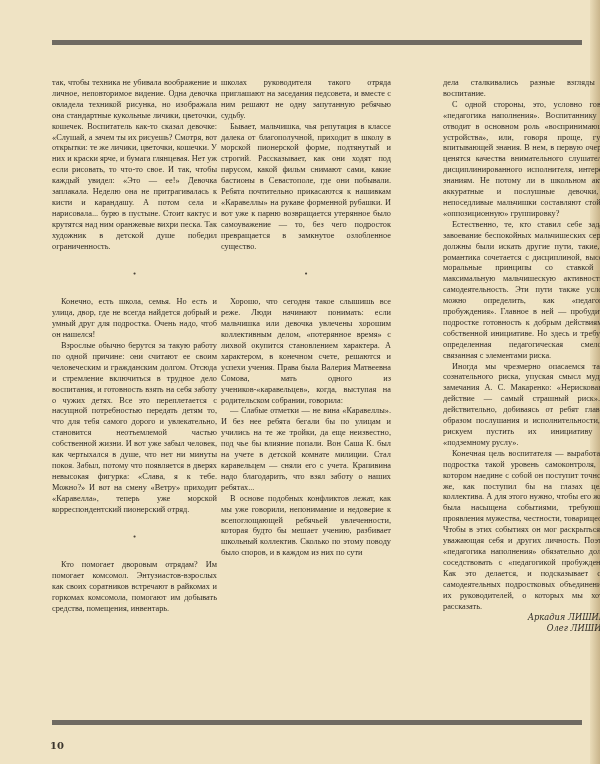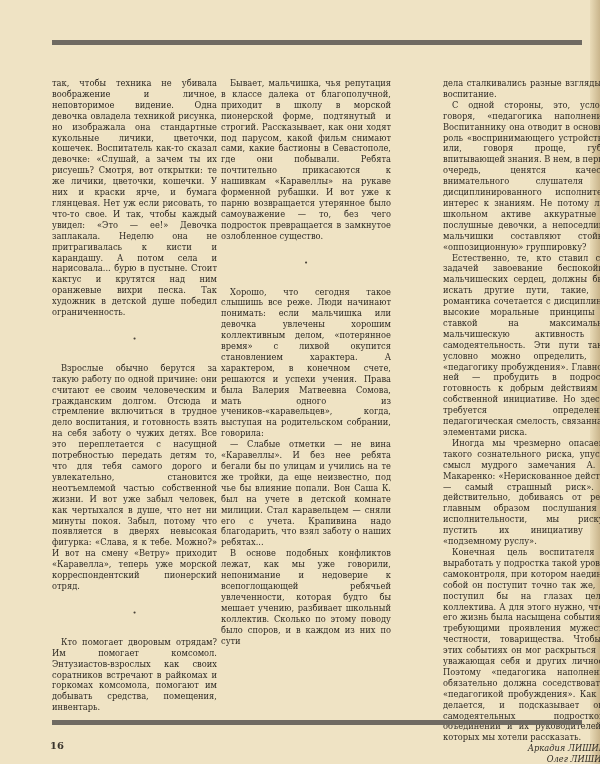--- a/index.html
+++ b/index.html
@@ -25,59 +25,61 @@
     font-size: 10px; font-weight: bold; color: #3a352d;
   }
   .col {
     position: absolute; top: 78px;
     font-size: 8.3px; line-height: 10.9px;
     text-align: justify; hyphens: auto;
   }
   .col1 { left: 52px; width: 165px; }
   .col2 { left: 221px; width: 170px; }
   .col3 { left: 408px; width: 172px; margin-left: 35px; }
-  .col p { margin: 0; text-indent: 9px; }
+  .col p { margin: 0; text-indent: 9px; font-family: Liberation Serif, serif; }
   .col p.noindent { text-indent: 0; }
   .col p.dialog { text-indent: 9px; }
   .sep {
     text-align: center; margin: 16px 0 18px 0; font-size: 7px; color: #4a443a;
   }
   .sig {
     text-align: right; font-style: italic; font-size: 8.3px; line-height: 10.9px;
   }
 </style>
 </head>
 <body>
 
 <div class="page-shade"></div>
 <div class="rule top"></div>
 
 <div class="col col1">
   <p class="noindent">так, чтобы техника не убивала воображение и личное, неповторимое видение. Одна девочка овладела техникой рисунка, но изображала она стандартные кукольные личики, цветочки, кошечек. Воспитатель как-то сказал девочке: «Слушай, а зачем ты их рисуешь? Смотря, вот открытки: те же личики, цветочки, кошечки. У них и краски ярче, и бумага глянцевая. Нет уж если рисовать, то что-то свое. И так, чтобы каждый увидел: «Это — ее!» Девочка заплакала. Неделю она не притрагивалась к кисти и карандашу. А потом села и нарисовала... бурю в пустыне. Стоит кактус и крутятся над ним оранжевые вихри песка. Так художник в детской душе победил ограниченность.</p>
   <div class="sep">•</div>
+  <p>Конечно, есть школа, семья. Но есть и улица, двор, где не всегда найдется добрый и умный друг для подростка. Очень надо, чтоб он нашелся!</p>
   <p>Взрослые обычно берутся за такую работу по одной причине: они считают ее своим человеческим и гражданским долгом. Отсюда и стремление включиться в трудное дело воспитания, и готовность взять на себя заботу о чужих детях. Все это переплетается с насущной потребностью передать детям то, что для тебя самого дорого и увлекательно, становится неотъемлемой частью собственной жизни. И вот уже забыл человек, как чертыхался в душе, что нет ни минуты покоя. Забыл, потому что появляется в дверях невысокая фигурка: «Слава, я к тебе. Можно?» И вот на смену «Ветру» приходит «Каравелла», теперь уже морской корреспондентский пионерский отряд.</p>
   <div class="sep">•</div>
   <p>Кто помогает дворовым отрядам? Им помогает комсомол. Энтузиастов-взрослых как своих соратников встречают в райкомах и горкомах комсомола, помогают им добывать средства, помещения, инвентарь.</p>
 
 </div>
 
 <div class="col col2">
+  <p class="noindent">школах руководителя такого отряда приглашают на заседания педсовета, и вместе с ним решают не одну запутанную ребячью судьбу.</p>
   <p>Бывает, мальчишка, чья репутация в классе далека от благополучной, приходит в школу в морской пионерской форме, подтянутый и строгий. Рассказывает, как они ходят под парусом, какой фильм снимают сами, какие бастионы в Севастополе, где они побывали. Ребята почтительно прикасаются к нашивкам «Каравеллы» на рукаве форменной рубашки. И вот уже к парню возвращается утерянное было самоуважение — то, без чего подросток превращается в замкнутое озлобленное существо.</p>
   <div class="sep">•</div>
   <p>Хорошо, что сегодня такое слышишь все реже. Люди начинают понимать: если мальчишка или девочка увлечены хорошим коллективным делом, «потерянное время» с лихвой окупится становлением характера. А характером, в конечном счете, решаются и успехи учения. Права была Валерия Матвеевна Сомова, мать одного из учеников-«каравельцев», когда, выступая на родительском собрании, говорила:</p>
   <p class="dialog">— Слабые отметки — не вина «Каравеллы». И без нее ребята бегали бы по улицам и учились на те же тройки, да еще неизвестно, под чье бы влияние попали. Вон Саша К. был на учете в детской комнате милиции. Стал каравельцем — сняли его с учета. Крапивина надо благодарить, что взял заботу о наших ребятах...</p>
   <p>В основе подобных конфликтов лежат, как мы уже говорили, непонимание и недоверие к всепоглощающей ребячьей увлеченности, которая будто бы мешает учению, разбивает школьный коллектив. Сколько по этому поводу было споров, и в каждом из них по сути</p>
 </div>
 
 <div class="col col3">
   <p class="noindent">дела сталкивались разные взгляды на воспитание.</p>
   <p>С одной стороны, это, условно говоря, «педагогика наполнения». Воспитаннику она отводит в основном роль «воспринимающего устройства», или, говоря проще, губки, впитывающей знания. В нем, в первую очередь, ценятся качества внимательного слушателя и дисциплинированного исполнителя, интерес к знаниям. Не потому ли в школьном активе аккуратные и послушные девочки, а непоседливые мальчишки составляют стойкую «оппозиционную» группировку?</p>
   <p>Естественно, те, кто ставил себе задачей завоевание беспокойных мальчишеских сердец, должны были искать другие пути, такие, где романтика сочетается с дисциплиной, высокие моральные принципы со ставкой на максимальную мальчишескую активность и самодеятельность. Эти пути также условно можно определить, как «педагогику пробуждения». Главное в ней — пробудить в подростке готовность к добрым действиям по собственной инициативе. Но здесь и требуется определенная педагогическая смелость, связанная с элементами риска.</p>
   <p>Иногда мы чрезмерно опасаемся такого сознательного риска, упуская смысл мудрого замечания А. С. Макаренко: «Нерискованное действие — самый страшный риск». И действительно, добиваясь от ребят главным образом послушания и исполнительности, мы рискуем пустить их инициативу по «подземному руслу».</p>
   <p>Конечная цель воспитателя — выработать у подростка такой уровень самоконтроля, при котором наедине с собой он поступит точно так же, как поступил бы на глазах целого коллектива. А для этого нужно, чтобы его жизнь была насыщена событиями, требующими проявления мужества, честности, товарищества. Чтобы в этих событиях он мог раскрыться как уважающая себя и других личность. Поэтому «педагогика наполнения» обязательно должна соседствовать с «педагогикой пробуждения». Как это делается, и подсказывает опыт самодеятельных подростковых объединений и их руководителей, о которых мы хотели рассказать.</p>
   <div class="sig">
     <div>Аркадия ЛИШИНА,</div>
     <div>Олег ЛИШИНА</div>
   </div>
 </div>
 
 <div class="rule bottom"></div>
-<div class="page-number">16</div>
+<div class="page-number">10</div>
 
 </body></html>

